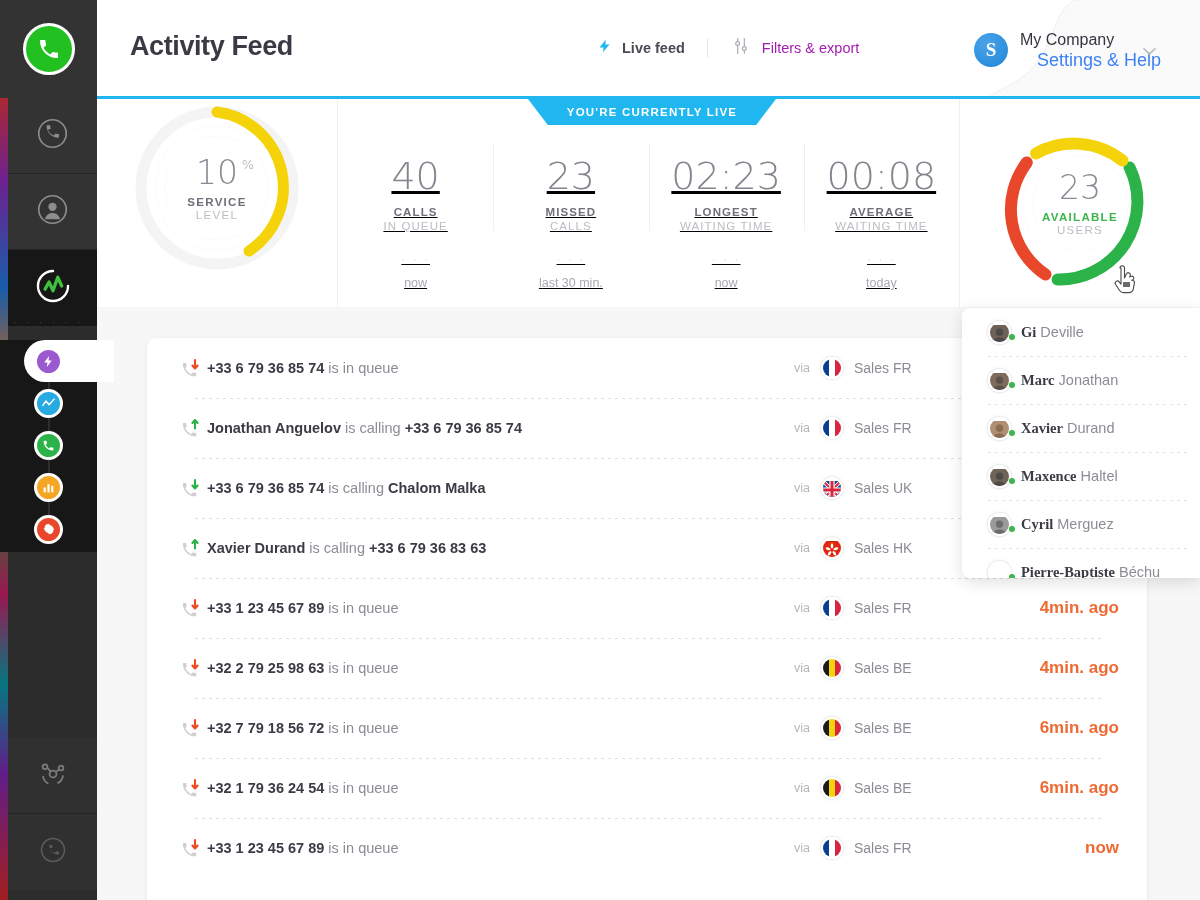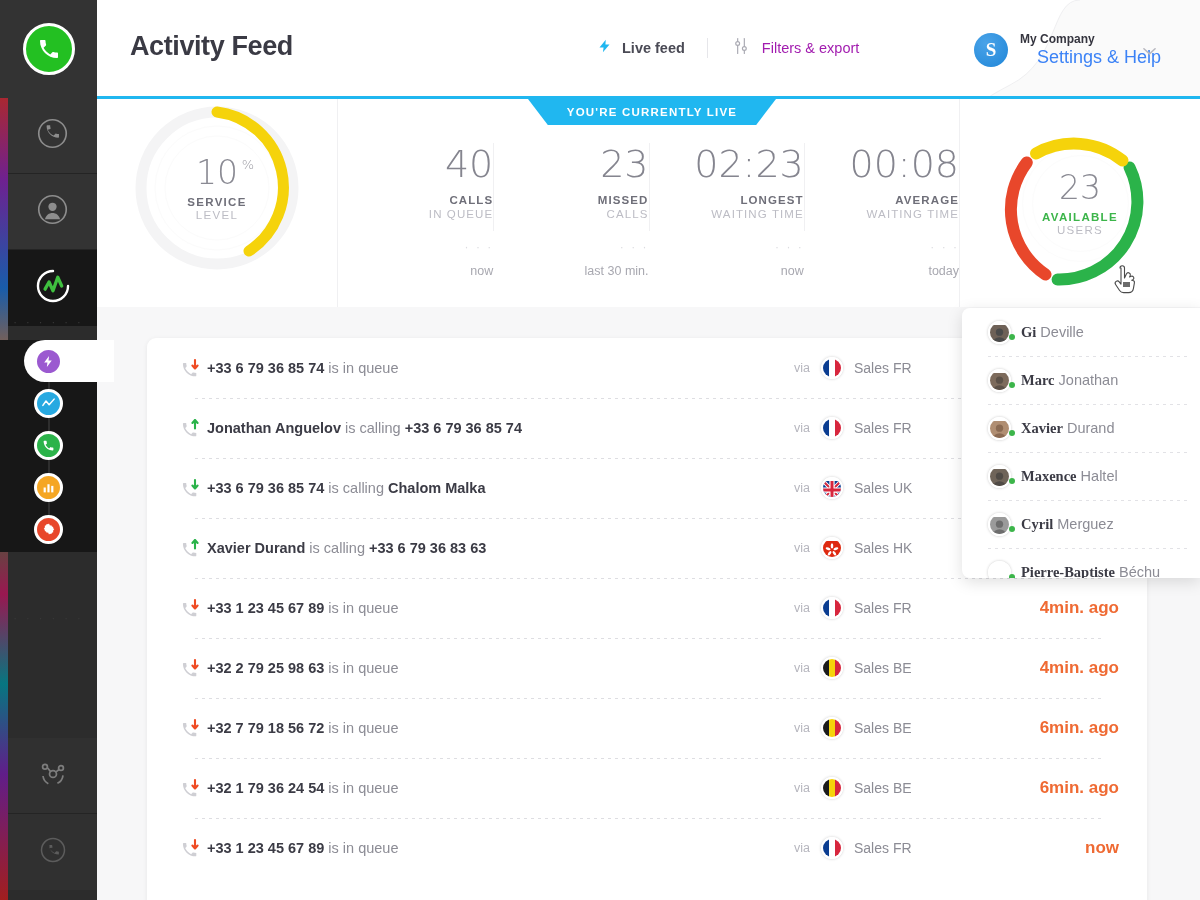--- a/index.html
+++ b/index.html
@@ -95,21 +95,21 @@
     position: absolute; right: 10px; top: 22px; width: 230px; height: 56px;
     display: flex; align-items: center; gap: 12px; padding-left: 14px; cursor: pointer;
   }
   .acct-avatar {
     width: 34px; height: 34px; border-radius: 50%;
     background: radial-gradient(circle at 35% 30%, #4aa3e8, #1f86d8);
     color: #fff; font-weight: bold; font-size: 19px;
     display: flex; align-items: center; justify-content: center;
     font-family: "Liberation Serif", serif;
   }
-  .acct-name { font-size: 12px; font-weight: bold; color: #35353f; line-height: 1.25; }
+  .acct-name { font-size: 16px; font-weight: normal; color: #35353f; line-height: 1.25; }
   .acct-sub { font-size: 18px; color: #3b82f6; margin-left: 17px; }
   .acct-chev { position: absolute; right: 34px; top: 22px; color: #b9b9c0; font-size: 13px; }
   .hdr-curve {
     position: absolute; right: 0; top: 0; width: 300px; height: 98px;
     overflow: hidden; pointer-events: none;
   }
 
   
   .kpi-strip {
     position: absolute; left: 97px; top: 99px; width: 1103px; height: 208px;
@@ -124,21 +124,21 @@
   .gauge-left {
     position: absolute; left: 0; top: 0; width: 241px; height: 208px;
     border-right: 1px solid #f0f0f2;
     display: flex; justify-content: center;
   }
   .kpi-row {
     position: absolute; left: 241px; top: 0; width: 622px; height: 208px;
     display: flex; align-items: flex-start; border-right: 1px solid #f0f0f2;
   }
   .kpi {
-    flex: 1; text-align: right; padding-top: 46px; position: relative;
+    flex: 1; text-align: center; padding-top: 58px; position: relative; text-decoration: underline;
   }
   .kpi + .kpi::before {
     content: ""; position: absolute; left: 0; top: 44px; width: 1px; height: 88px;
     background: #f0f0f2;
   }
   .kpi-val {
     font-size: 38px; color: #85858f; font-weight: 300;
     font-family: "DejaVu Sans", sans-serif; line-height: 1;
   }
   .kpi-l1 {

